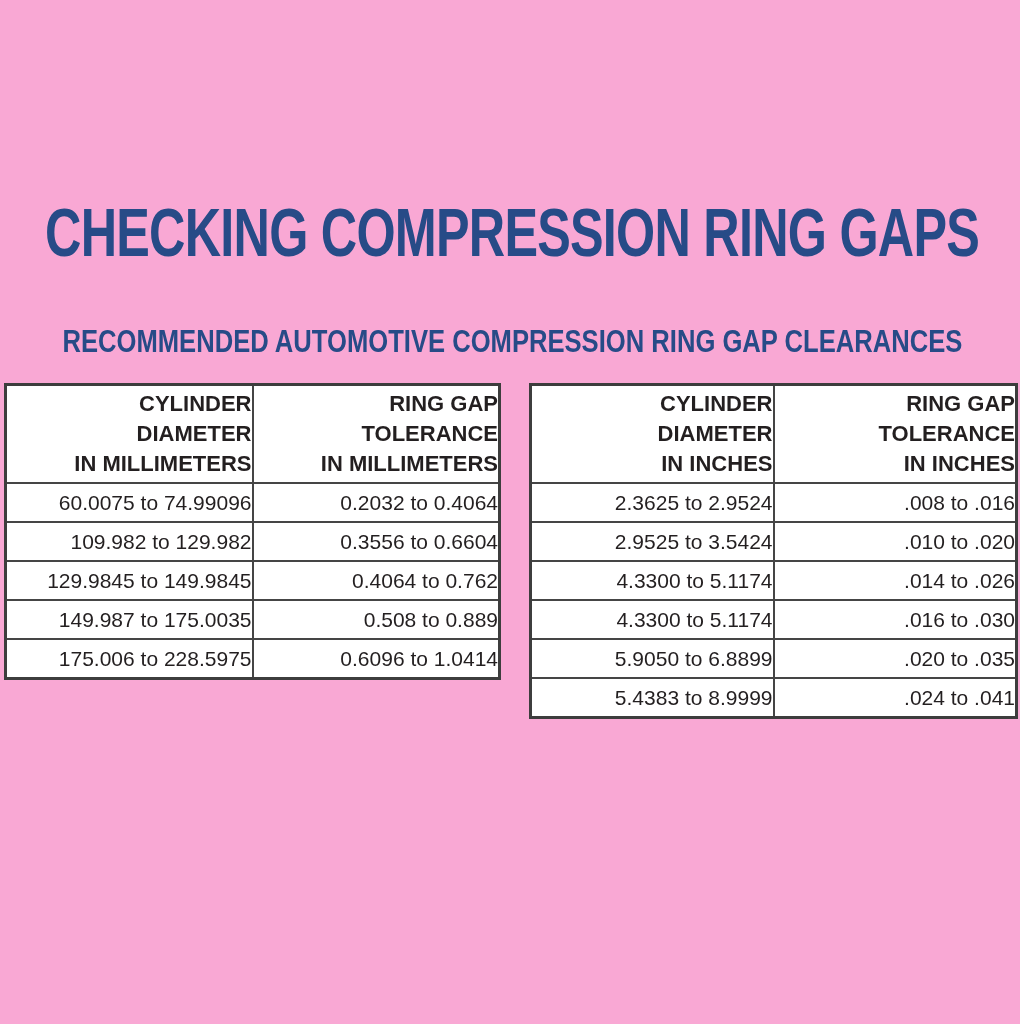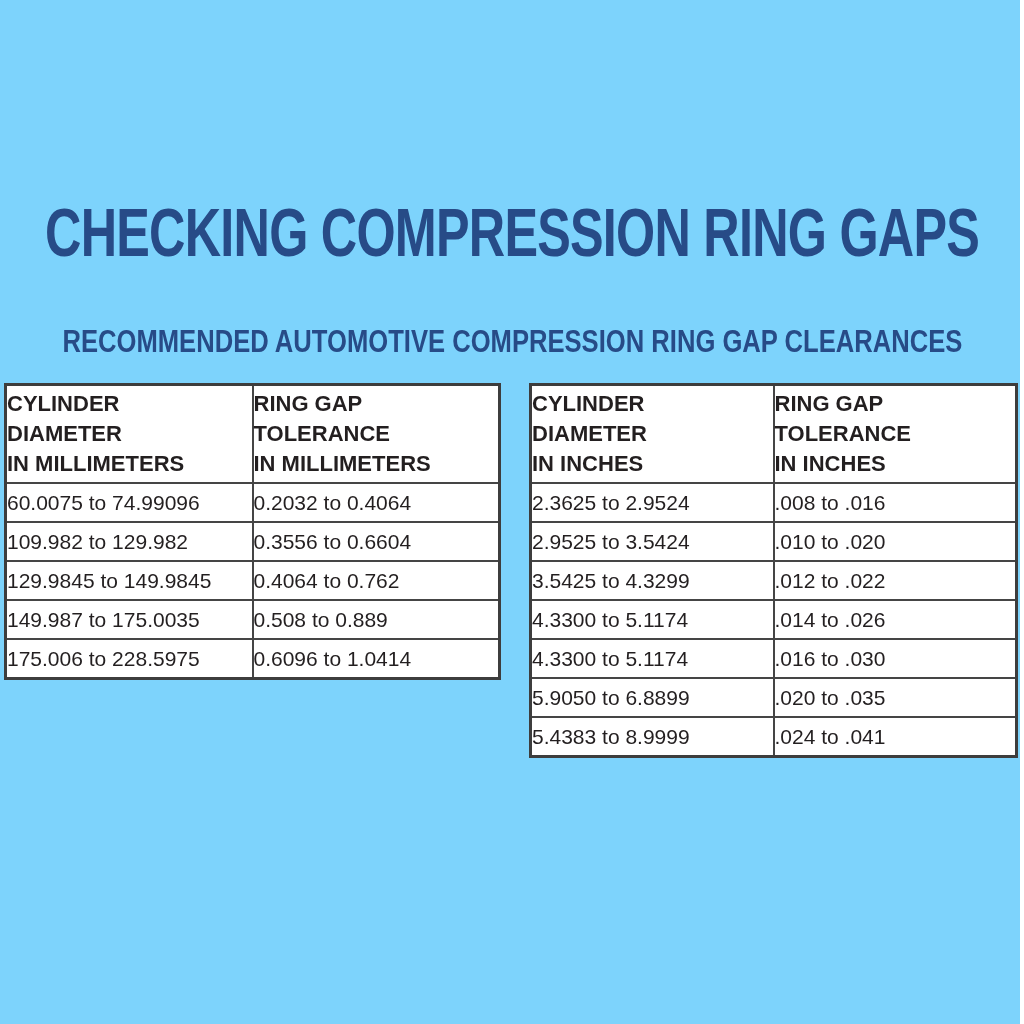--- a/index.html
+++ b/index.html
@@ -8,21 +8,21 @@
     background: #ffffff;
     width: 1024px;
     height: 1024px;
     overflow: hidden;
     font-family: "Liberation Sans", sans-serif;
   }
   .page {
     position: relative;
     width: 1020px;
     height: 1024px;
-    background: #7dd3fc;
+    background: #f9a8d4;
   }
   .title-wrap {
     position: absolute;
     top: 198px;
     left: 0;
     width: 1024px;
     display: flex;
     justify-content: center;
     overflow: visible;
   }
@@ -62,21 +62,21 @@
     top: 383px;
     border-collapse: collapse;
     table-layout: fixed;
     background: #ffffff;
     border: 3px solid #3d3d3d;
   }
   table.gap-table.metric { left: 4px;   width: 497px; }
   table.gap-table.imperial { left: 529px; width: 489px; }
   .gap-table th, .gap-table td {
     border: 2px solid #454545;
-    text-align: left;
+    text-align: right;
     vertical-align: middle;
     color: #231f20;
     width: 50%;
     padding: 0;
   }
   .gap-table th {
     height: 96px;
     font-size: 22px;
     font-weight: bold;
     line-height: 30px;
@@ -157,24 +157,20 @@
     <tbody>
       <tr>
         <td>2.3625 to 2.9524</td>
         <td>.008 to .016</td>
       </tr>
       <tr>
         <td>2.9525 to 3.5424</td>
         <td>.010 to .020</td>
       </tr>
       <tr>
-        <td>3.5425 to 4.3299</td>
-        <td>.012 to .022</td>
-      </tr>
-      <tr>
         <td>4.3300 to 5.1174</td>
         <td>.014 to .026</td>
       </tr>
       <tr>
         <td>4.3300 to 5.1174</td>
         <td>.016 to .030</td>
       </tr>
       <tr>
         <td>5.9050 to 6.8899</td>
         <td>.020 to .035</td>

